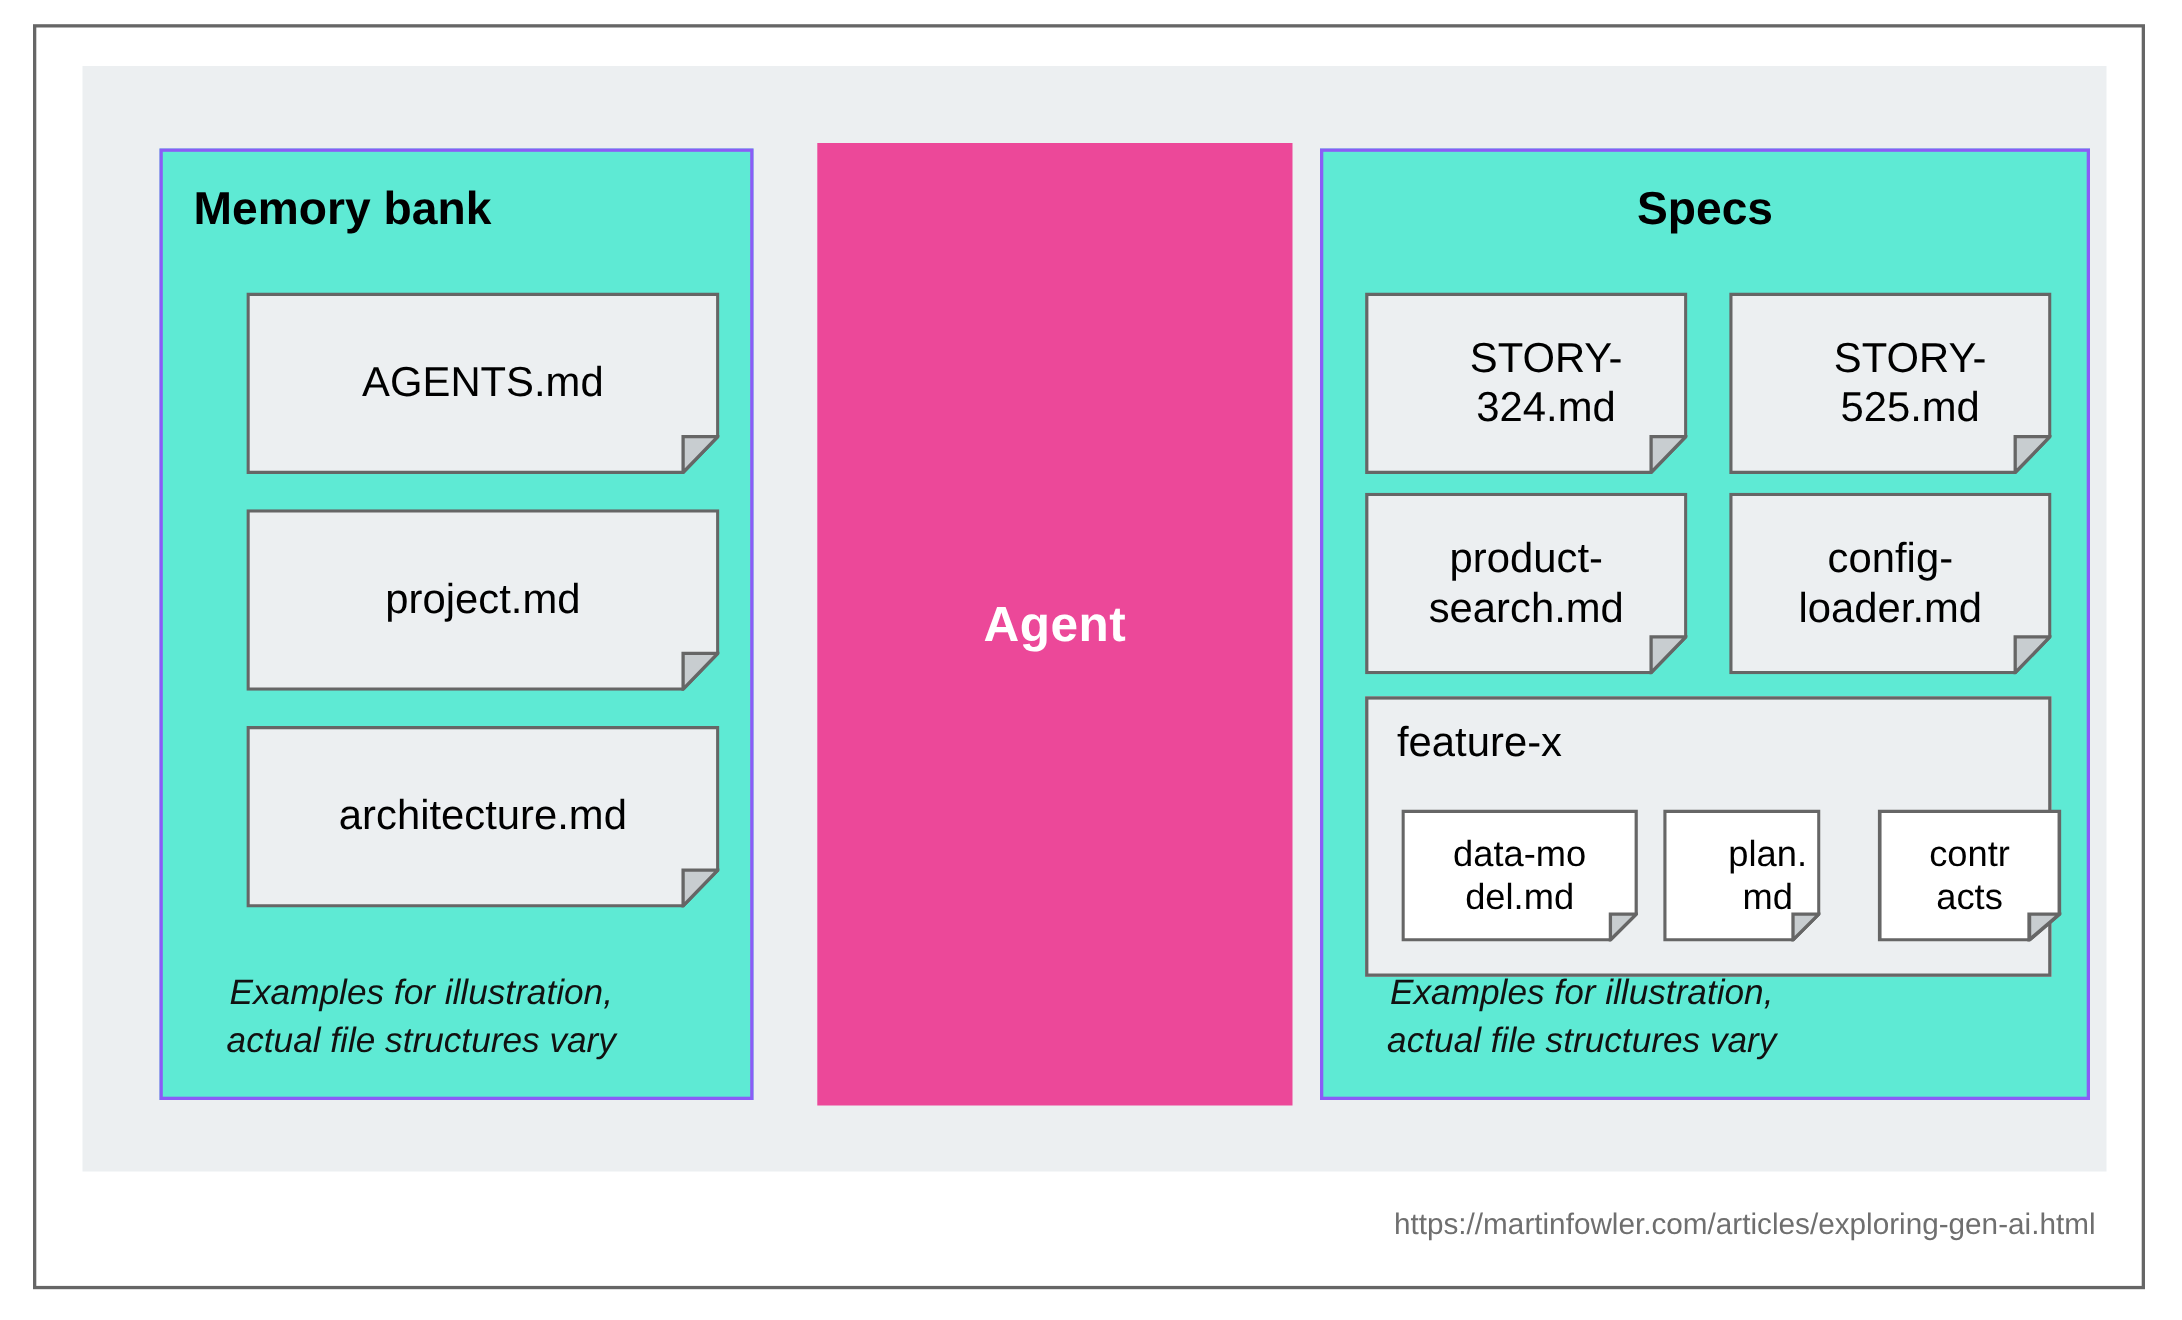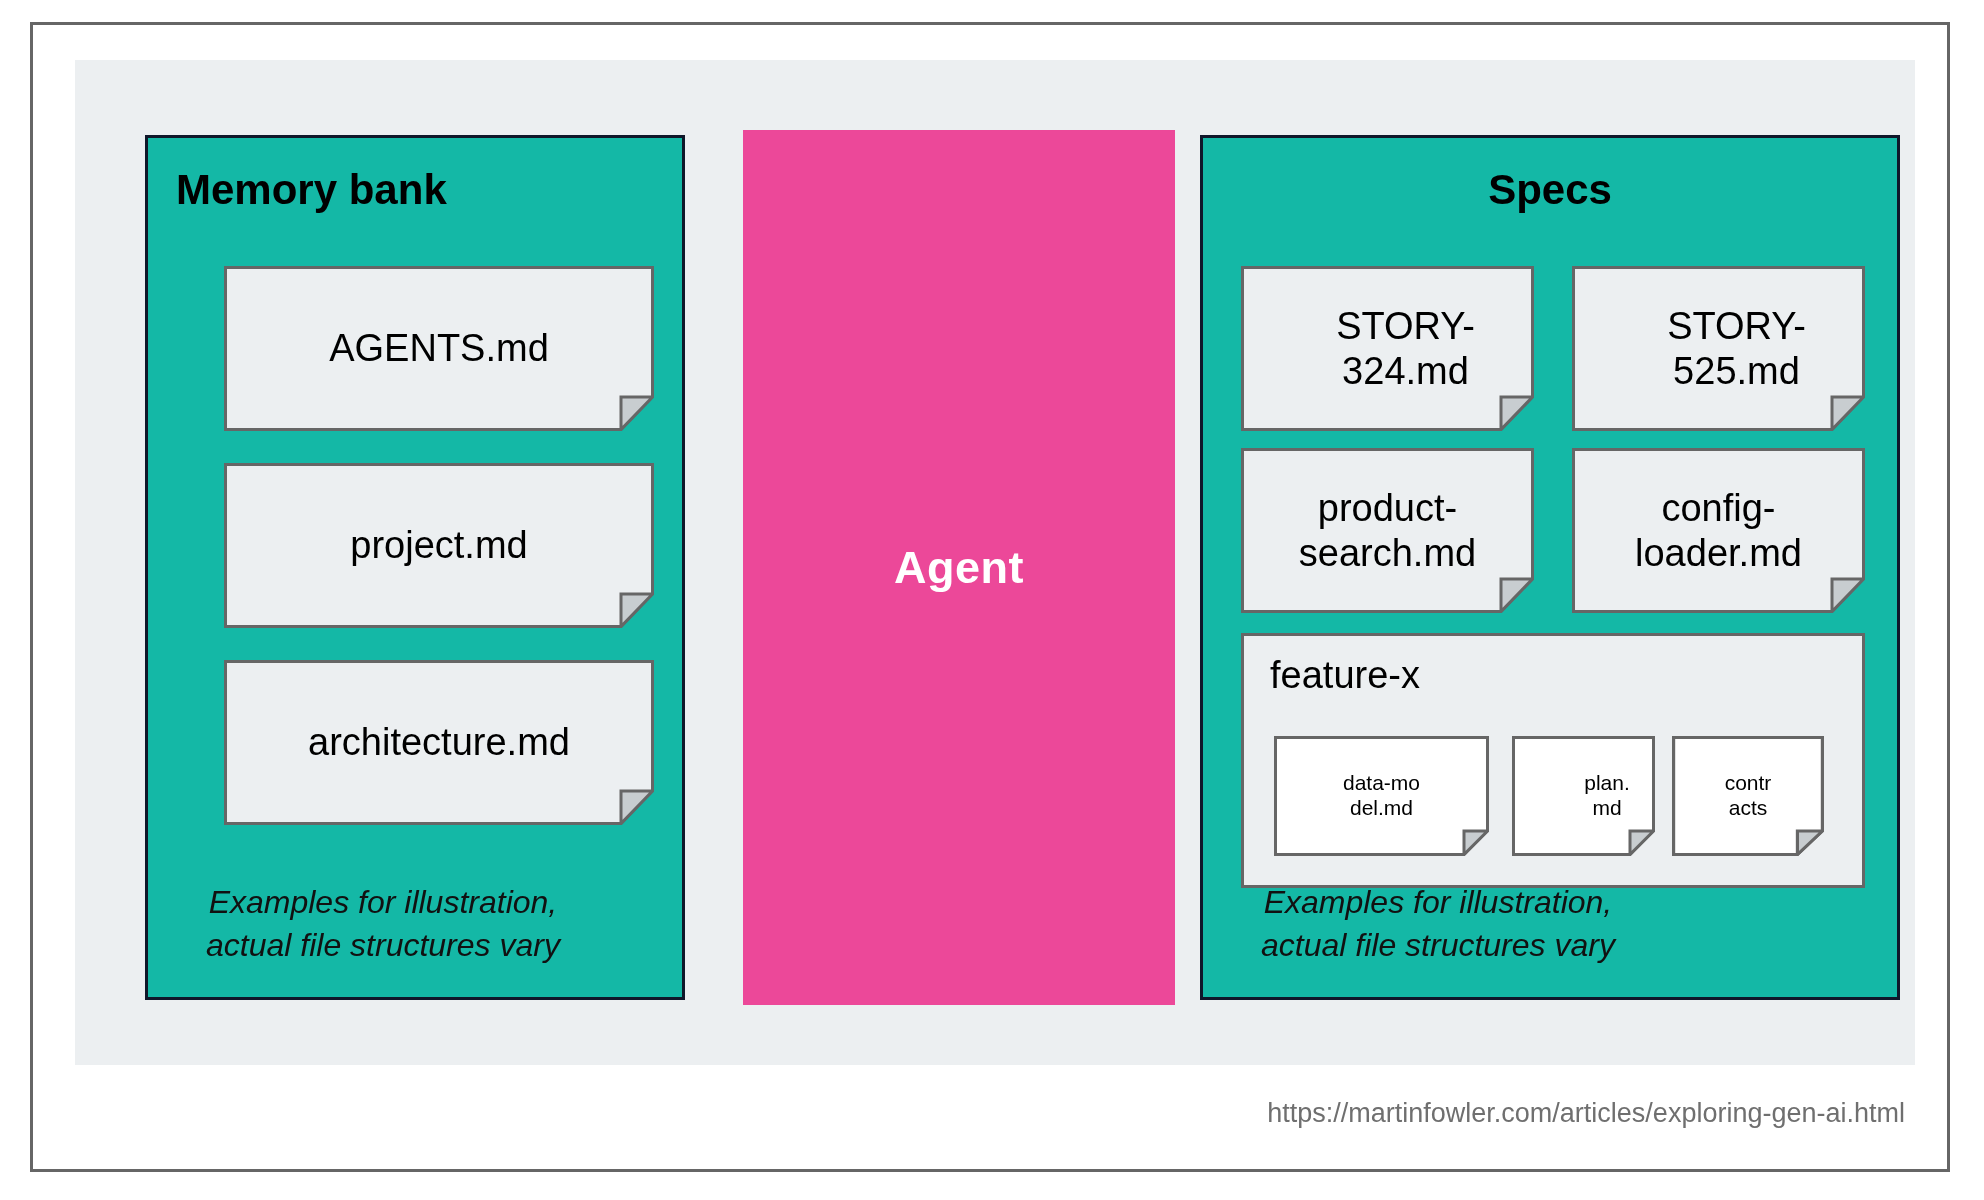--- a/index.html
+++ b/index.html
@@ -33,22 +33,22 @@
     top: 35px;
     width: 1840px;
     height: 1005px;
     background: #eceff1;
   }
 
   
   .panel {
     position: absolute;
     box-sizing: border-box;
-    background: #14b8a6;
-    border: 3px solid #0f172a;
+    background: #5eead4;
+    border: 3px solid #8b5cf6;
   }
   .panel-memory {
     left: 70px;
     top: 75px;
     width: 540px;
     height: 865px;
   }
   .panel-specs {
     left: 1125px;
     top: 75px;
@@ -162,25 +162,25 @@
     position: absolute;
     left: 26px;
     top: 18px;
     font-size: 38px;
     color: #000000;
   }
   .doc-inner {
     position: absolute;
     top: 100px;
     height: 120px;
-    font-size: 21px;
+    font-size: 33px;
   }
   .doc-inner-1 { left: 30px; width: 215px; }
   .doc-inner-2 { left: 268px; width: 143px; padding-left: 47px; }
-  .doc-inner-3 { left: 428px; width: 152px; }
+  .doc-inner-3 { left: 463px; width: 167px; }
 
   
   .footer-url {
     position: absolute;
     right: 42px;
     bottom: 40px;
     font-size: 27px;
     color: #6f6f6f;
     white-space: nowrap;
   }

